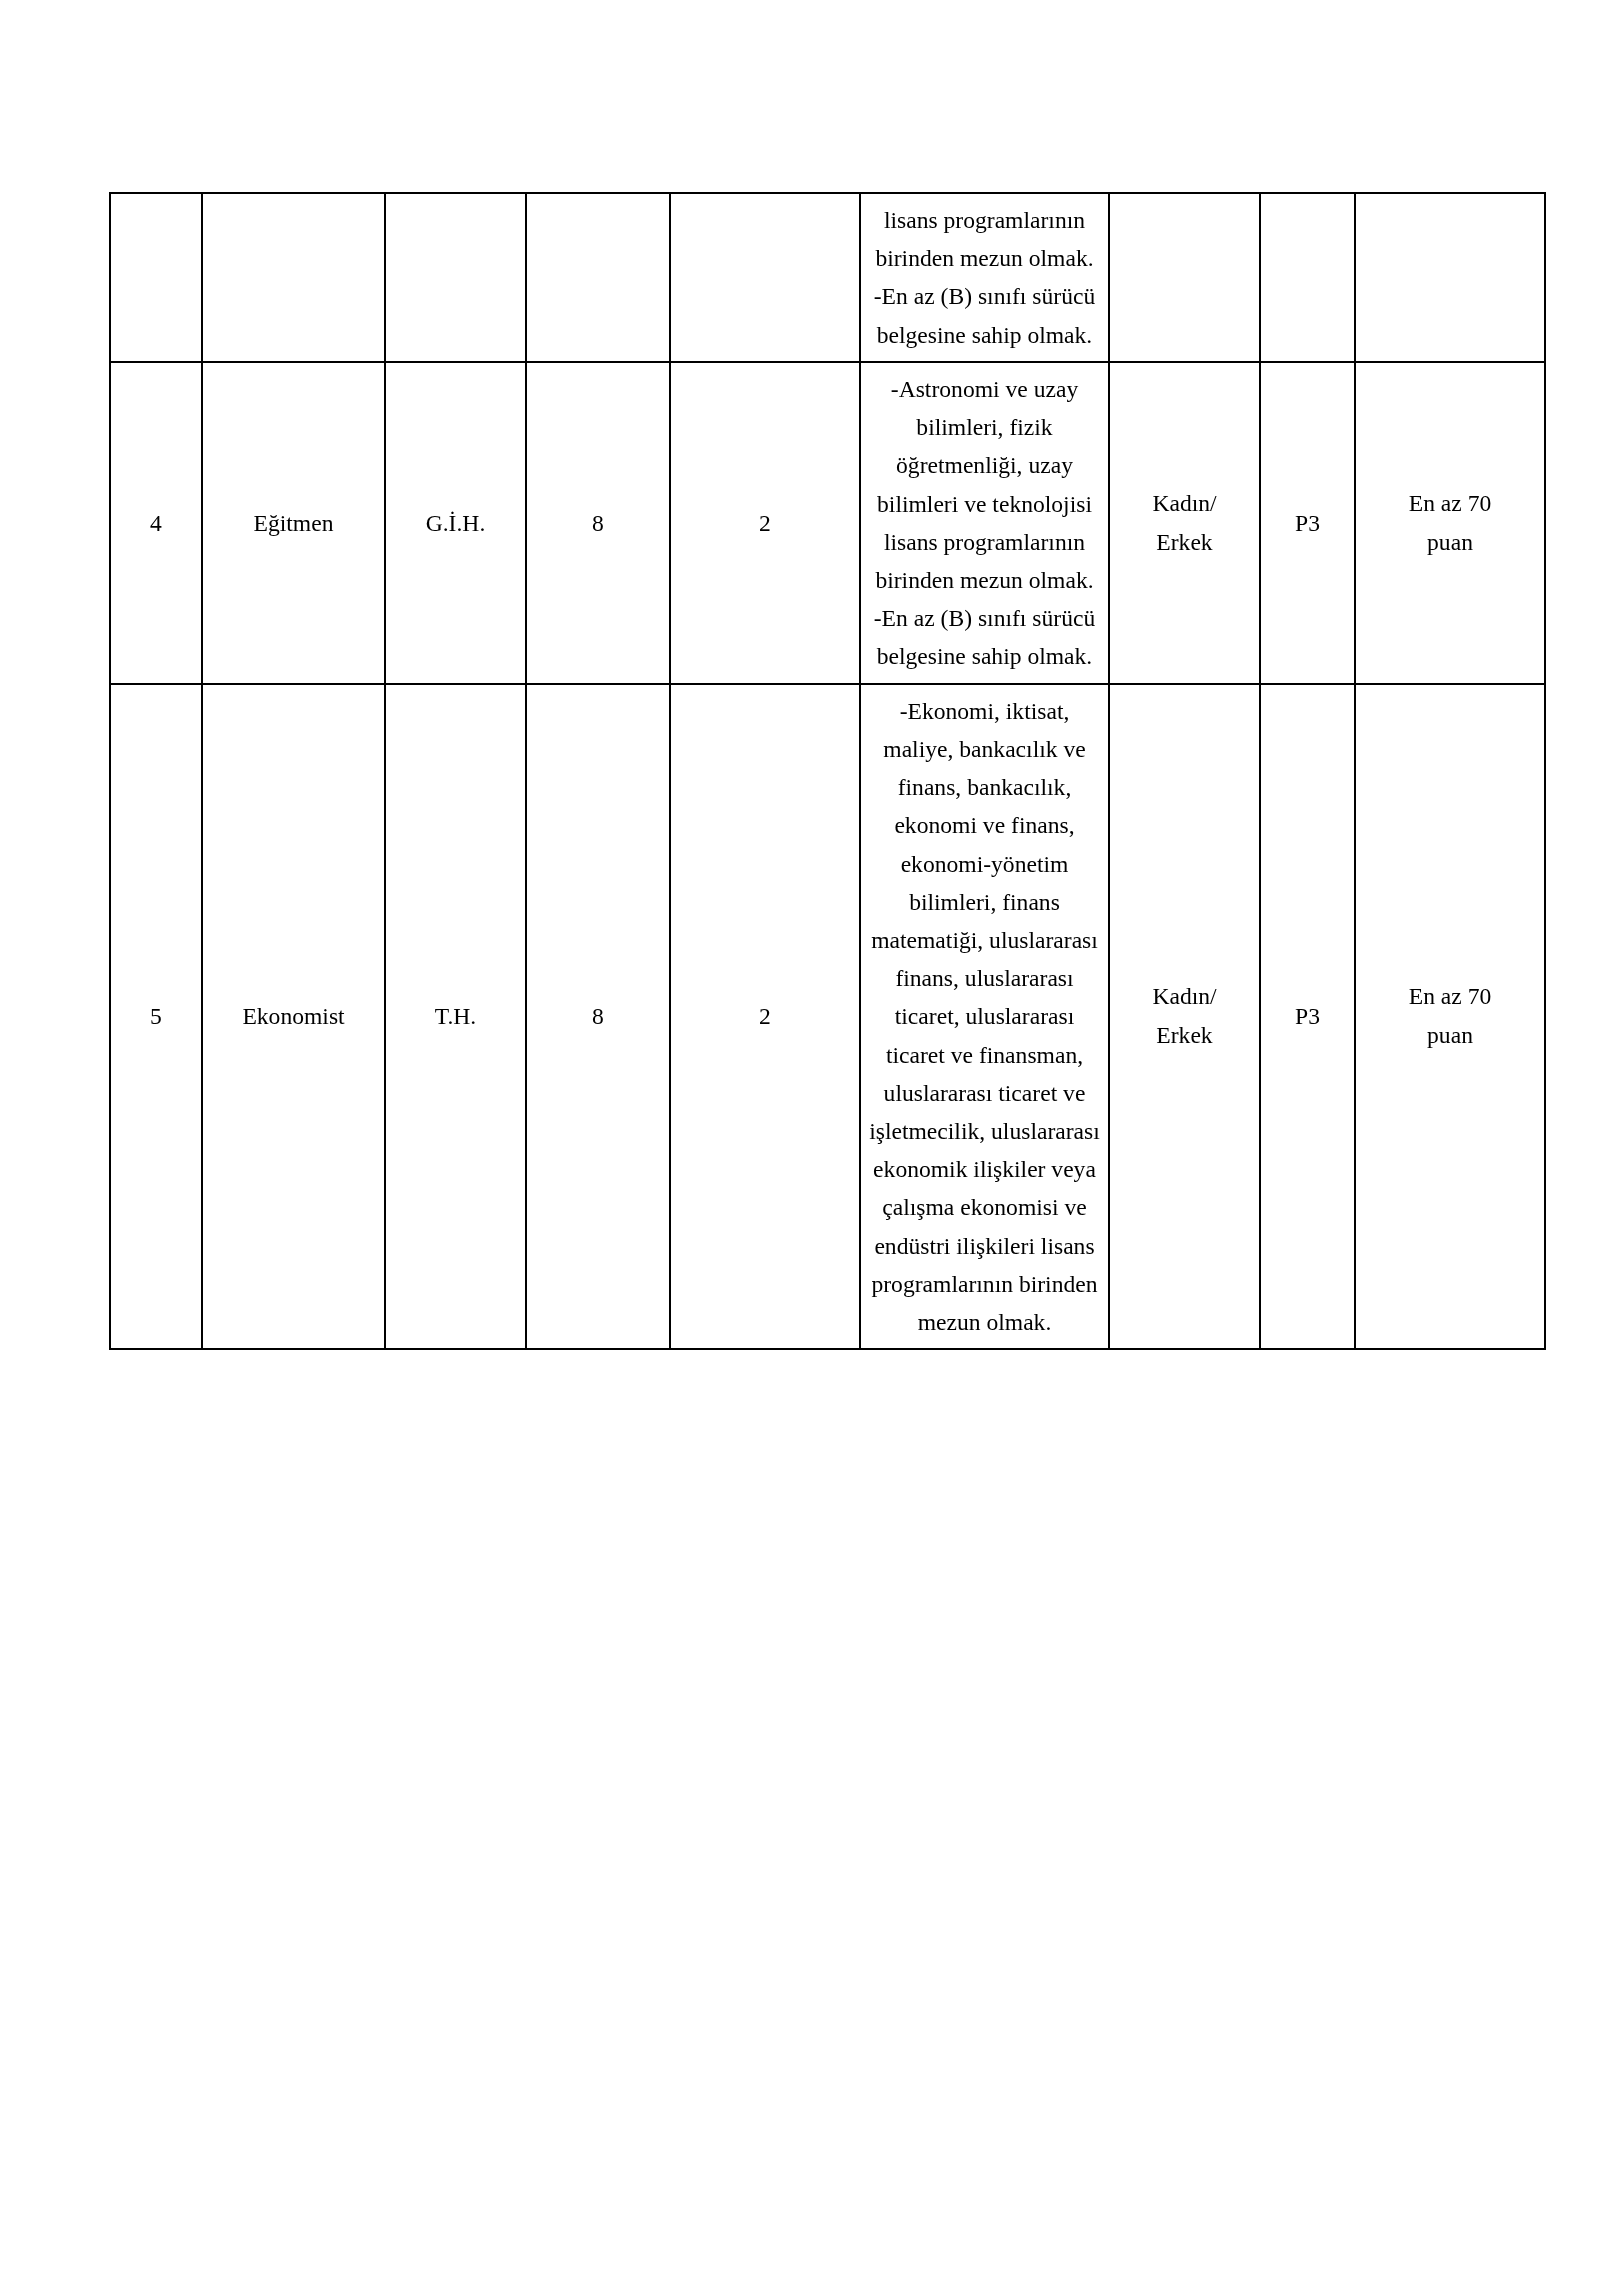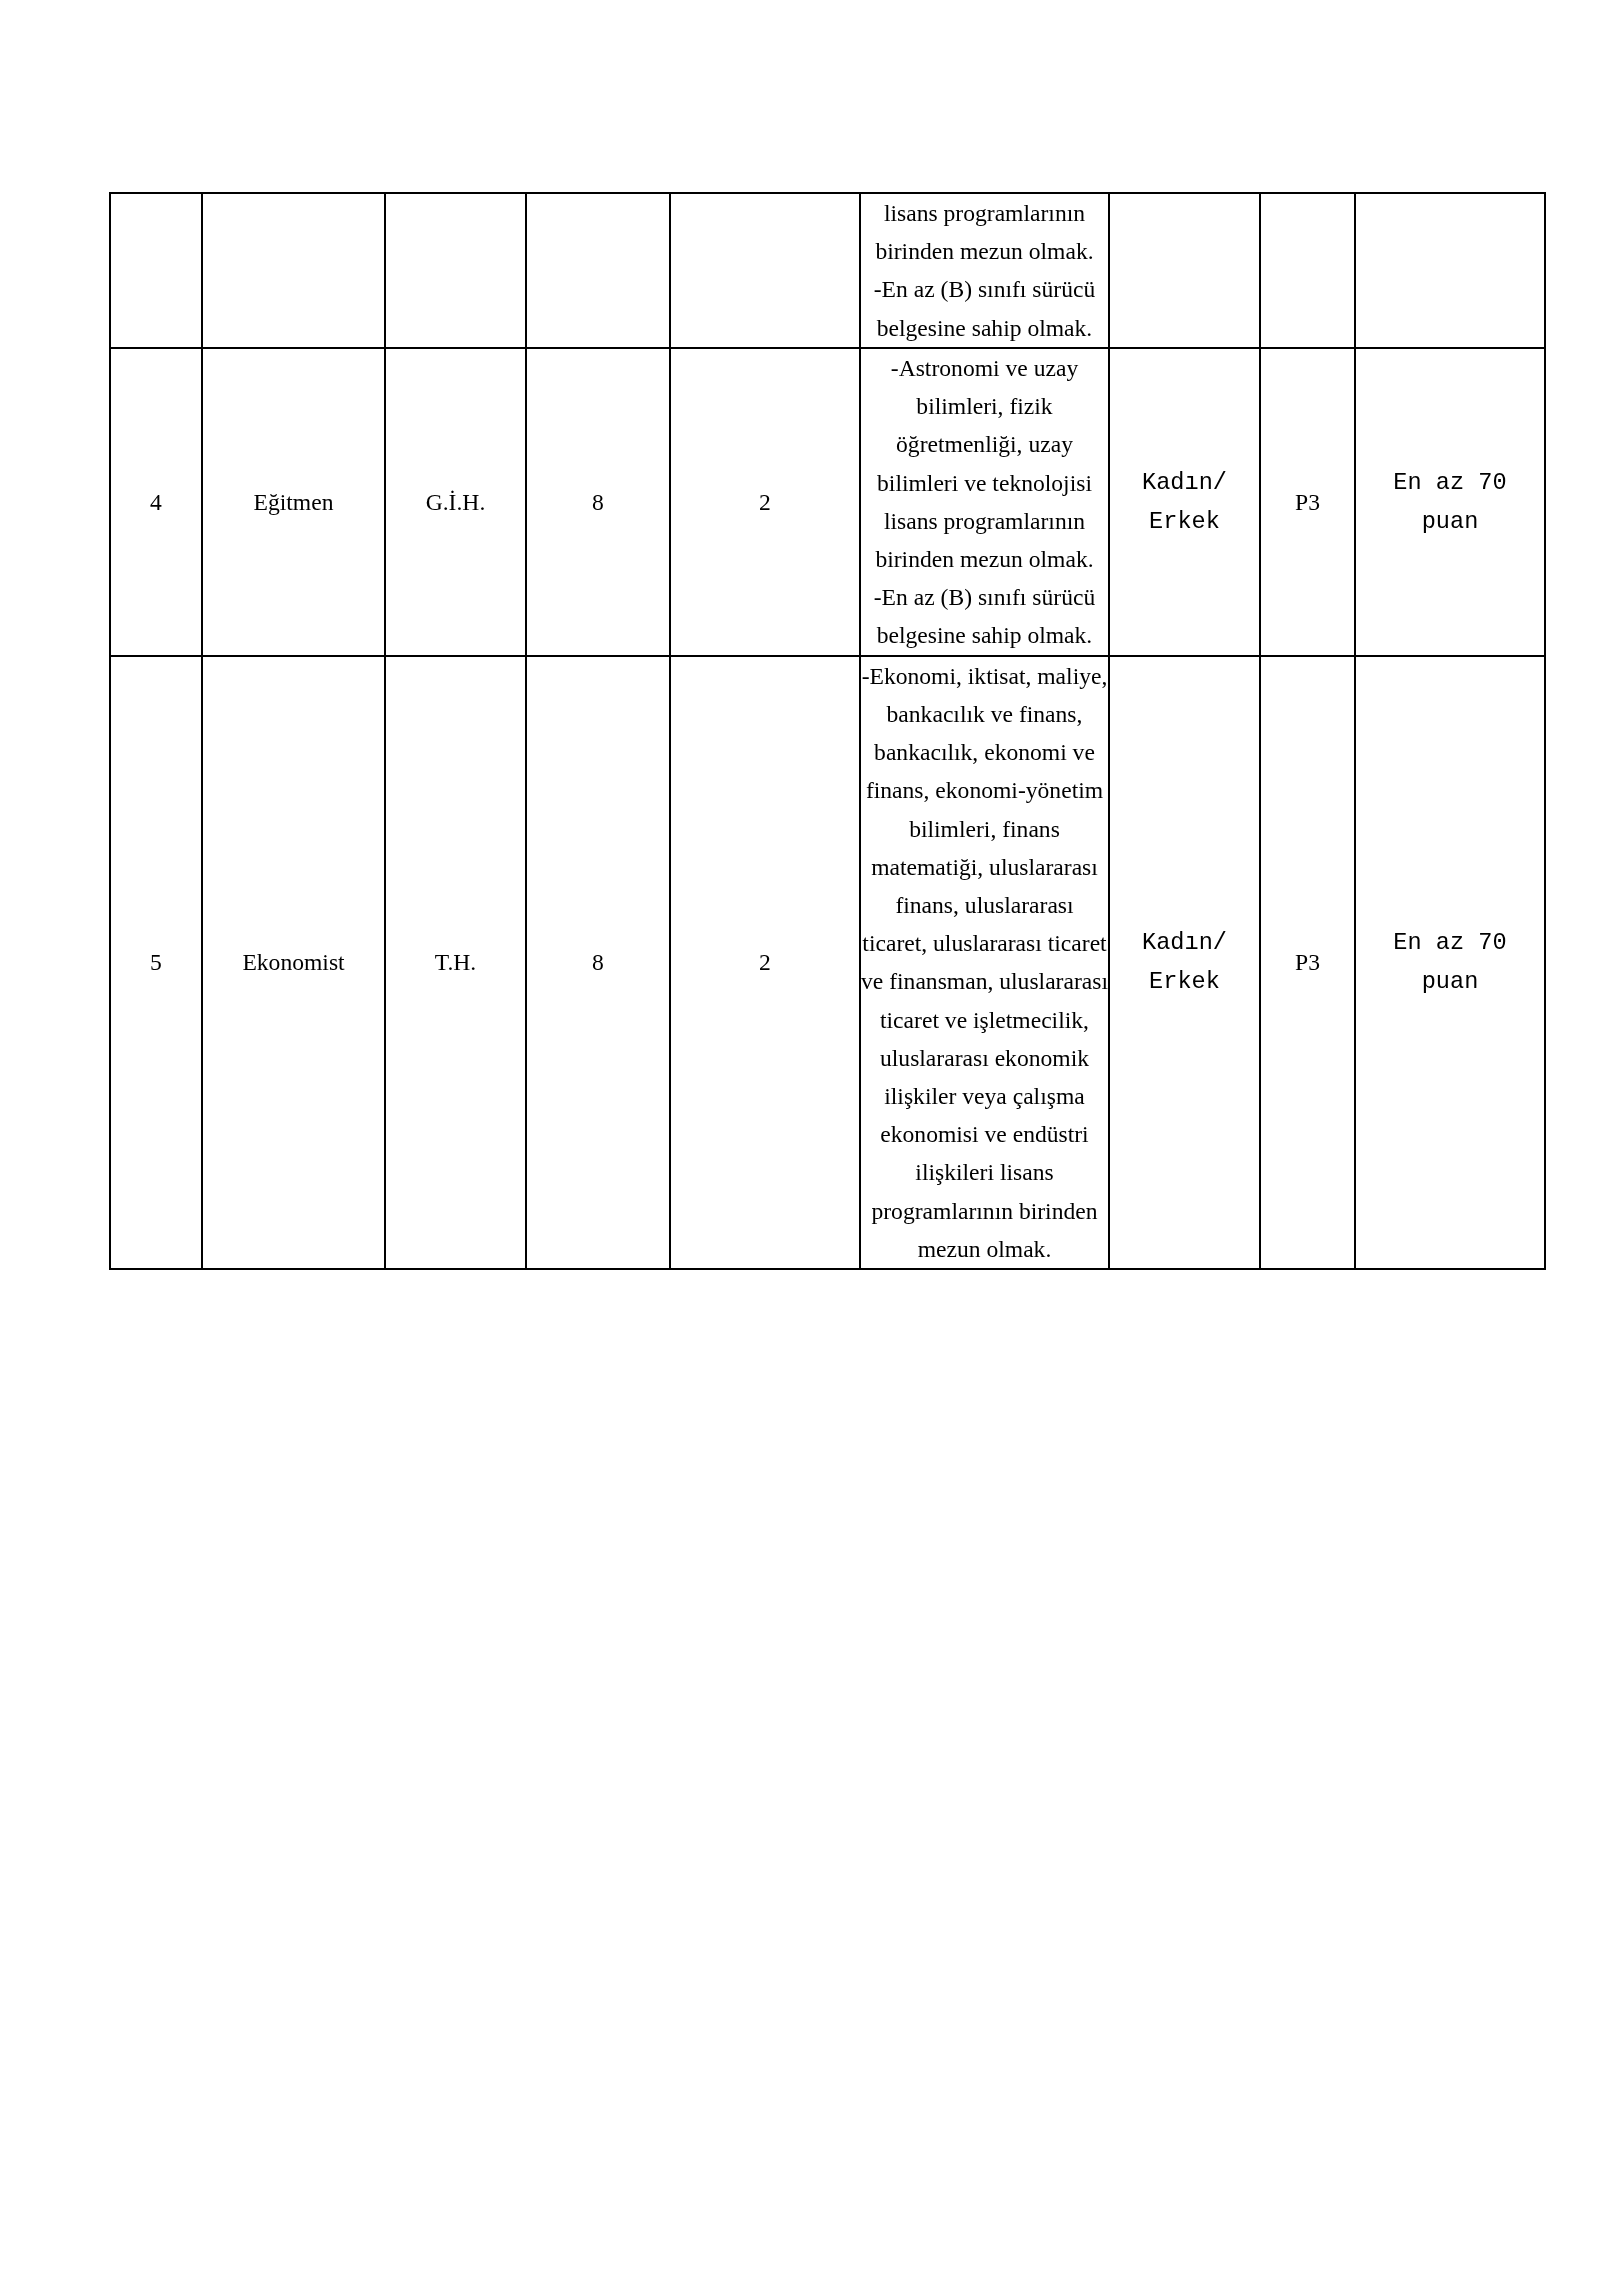--- a/index.html
+++ b/index.html
@@ -35,21 +35,21 @@
 
   table.job-table {
     border-collapse: collapse;
     table-layout: fixed;
     width: 1436px;
     border: 2px solid #000000;
   }
 
   table.job-table td {
     border: 2px solid #000000;
-    padding: 0;
+    padding: 7px;
     vertical-align: middle;
     font-size: 23.6px;
     line-height: 1.62;
     text-align: center;
     color: #000000;
   }
 
   
   .c-no    { width: 92px; }
   .c-title { width: 183px; }
@@ -76,21 +76,20 @@
     vertical-align: middle;
   }
 
   td.cell-empty {
     text-align: center;
   }
 
   .two-line {
     display: block;
     line-height: 1.66;
-    font-family: Liberation Mono, monospace;
   }
 </style>
 </head>
 <body>
 
 <div class="page">
 
   <div class="table-wrap">
     <table class="job-table">
       <colgroup>

